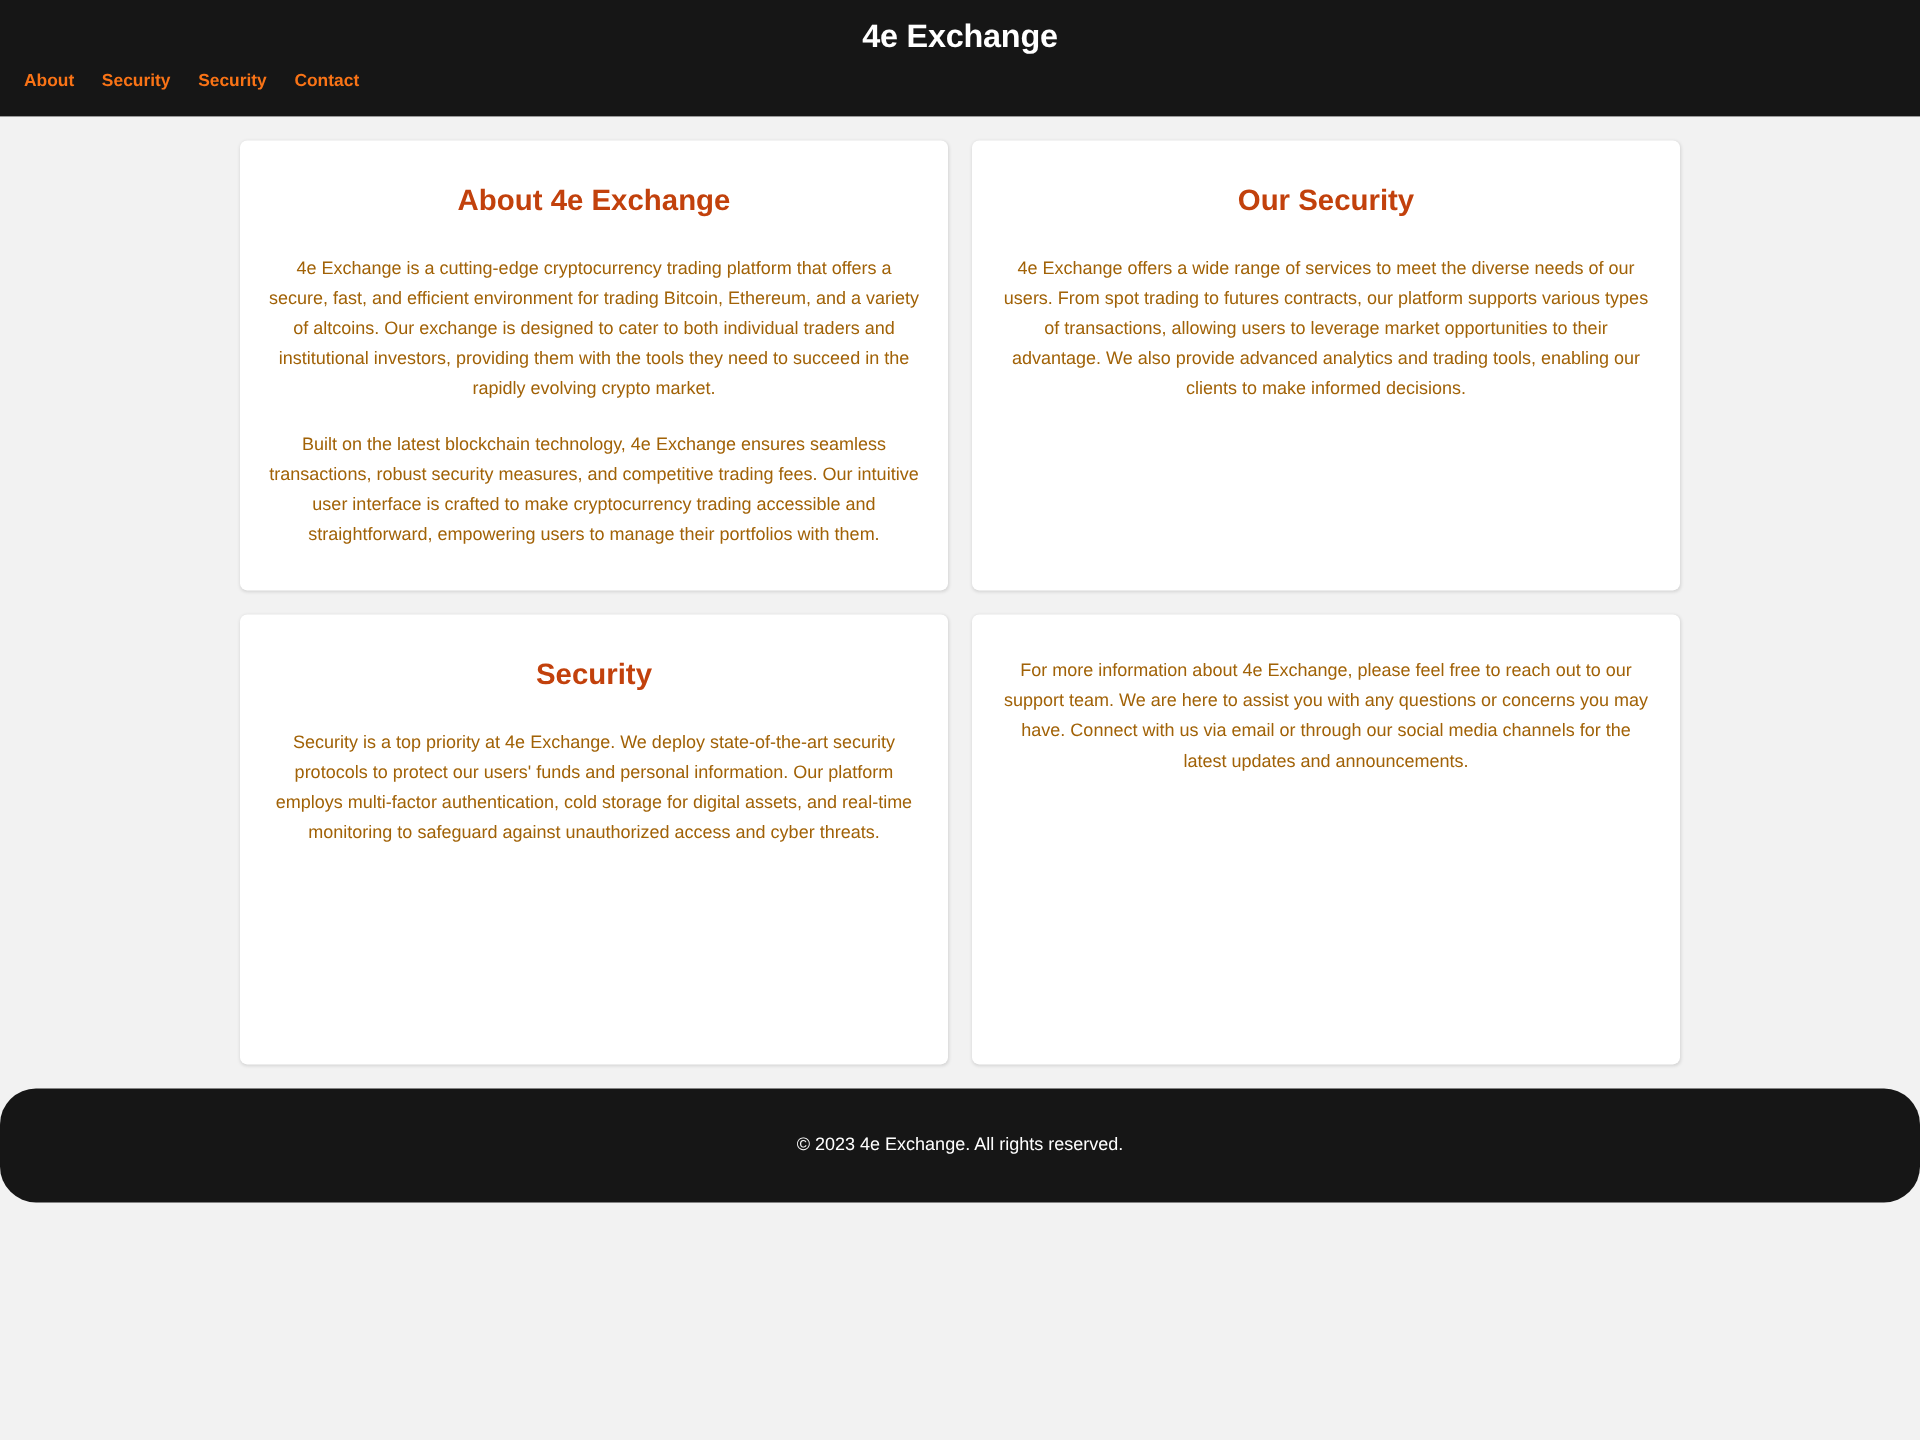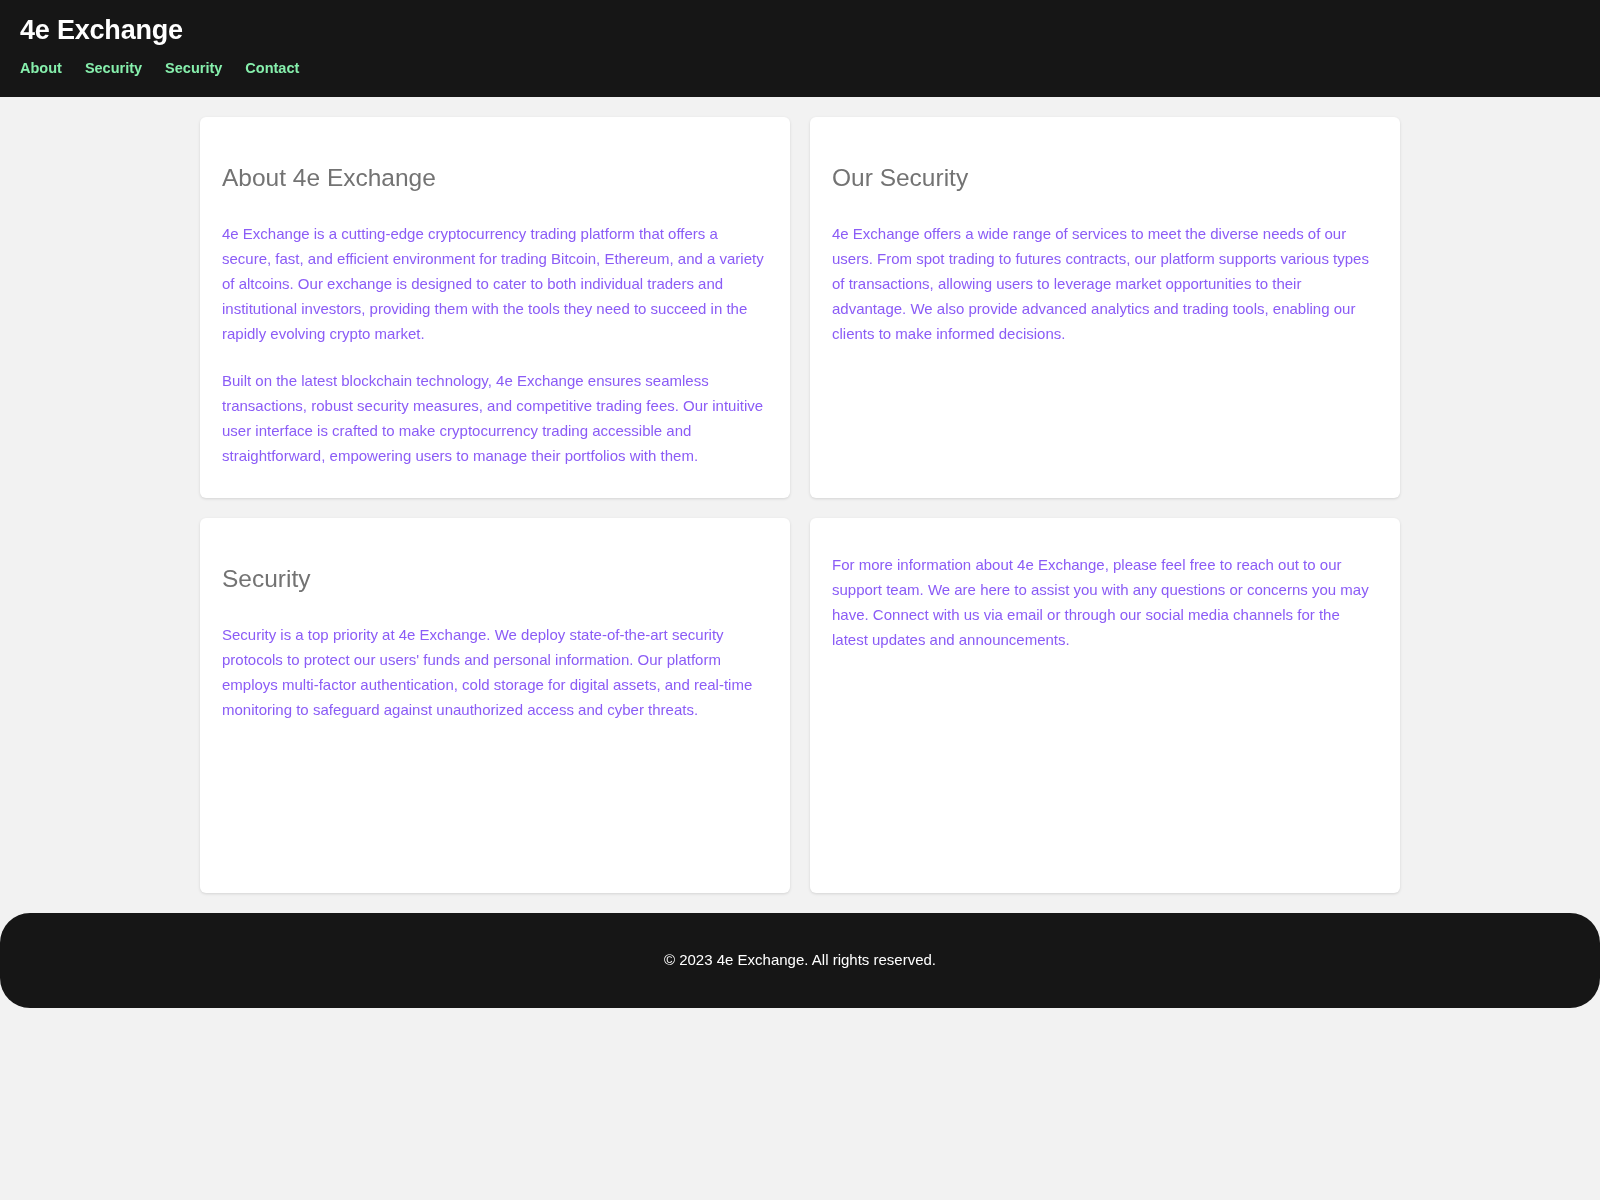--- a/index.html
+++ b/index.html
@@ -1,15 +1,15 @@
 <!DOCTYPE html>
 <html><head>
 <meta charset="utf-8">
 <style>
-  * { box-sizing: border-box; }
+  * { box-sizing: border-box; text-align: center; }
   html, body {
     margin: 0;
     padding: 0;
     width: 1600px;
     background: #f2f2f2;
     font-family: "Liberation Sans", sans-serif;
   }
   body {
     min-height: 1200px;
   }
@@ -27,21 +27,21 @@
     line-height: 1.2;
     margin: 0 0 14px 0;
     color: #ffffff;
   }
   .nav {
     display: flex;
     gap: 23px;
     padding-bottom: 21px;
   }
   .nav-link {
-    color: #86efac;
+    color: #f97316;
     font-size: 14.5px;
     font-weight: bold;
     text-decoration: none;
     cursor: pointer;
   }
 
   
   .main {
     padding: 20px 200px 0 200px;
   }
@@ -53,29 +53,29 @@
   }
   .card {
     background: #ffffff;
     border-radius: 6px;
     box-shadow: 0 1px 3px rgba(0,0,0,0.13);
     padding: 34px 22px 30px 22px;
     min-height: 375px;
   }
   .card-title {
     font-size: 24.5px;
-    font-weight: normal;
-    color: #737373;
-    margin: 12px 0 28px 0;
+    font-weight: bold;
+    color: #c2410c;
+    margin: 2px 0 28px 0;
     line-height: 1.2;
   }
   .card-para {
     font-size: 15px;
     line-height: 1.67;
-    color: #8b5cf6;
+    color: #a16207;
     margin: 0 0 22px 0;
   }
   .card-para:last-child { margin-bottom: 0; }
 
   
   .site-footer {
     margin-top: 20px;
     background: #161616;
     color: #ffffff;
     text-align: center;

